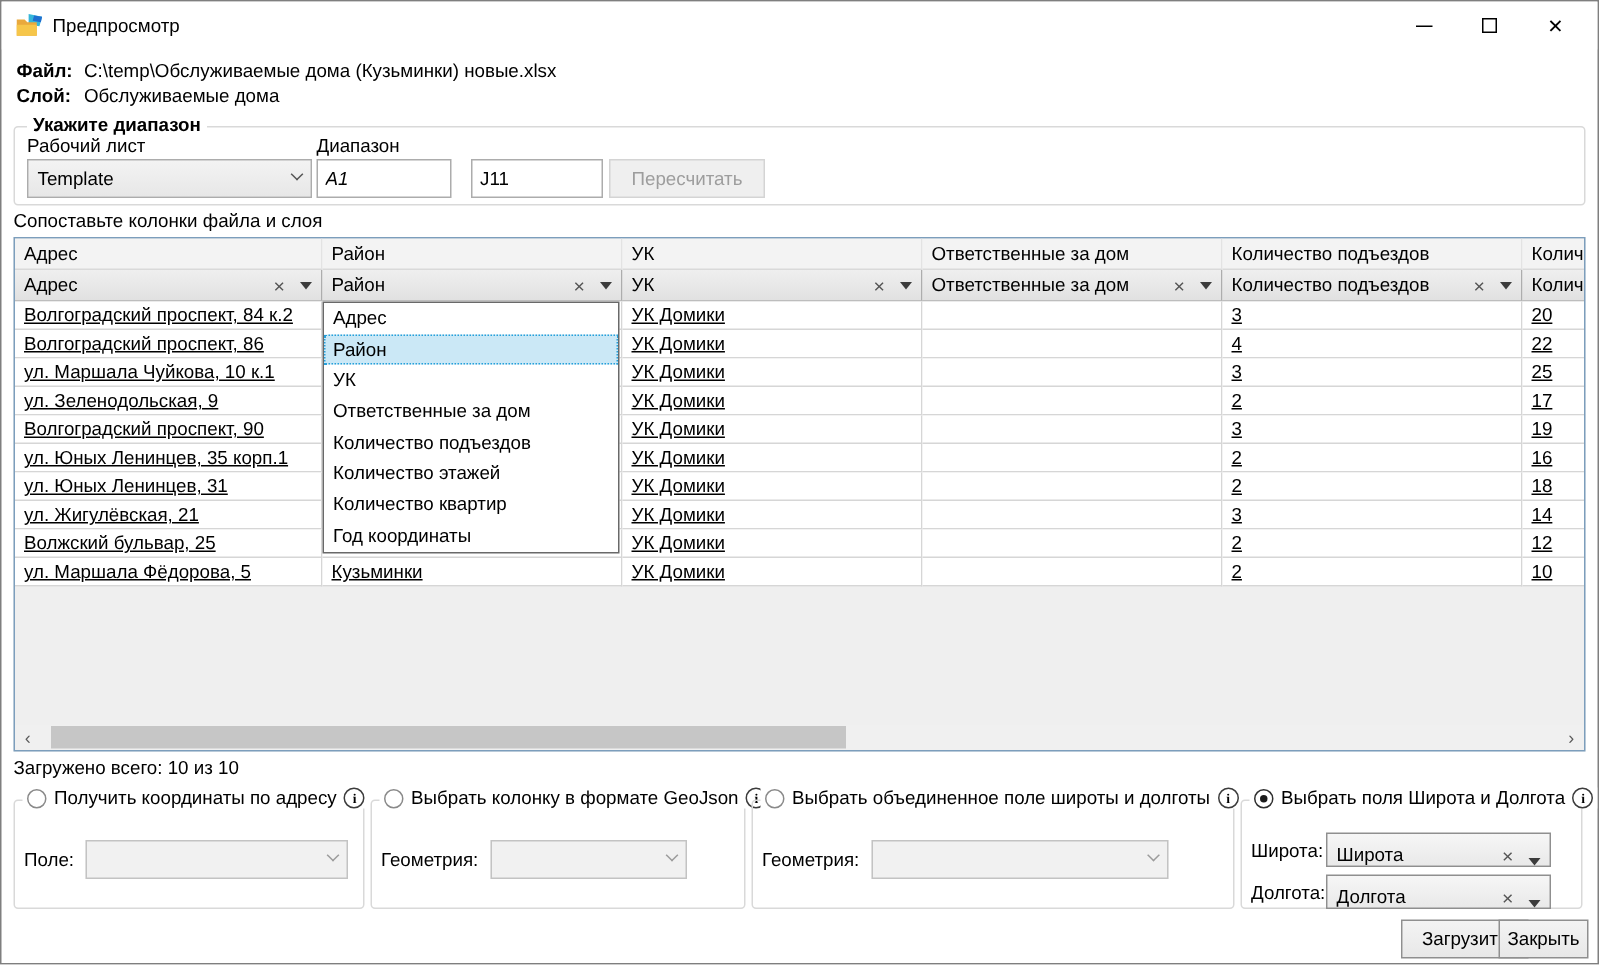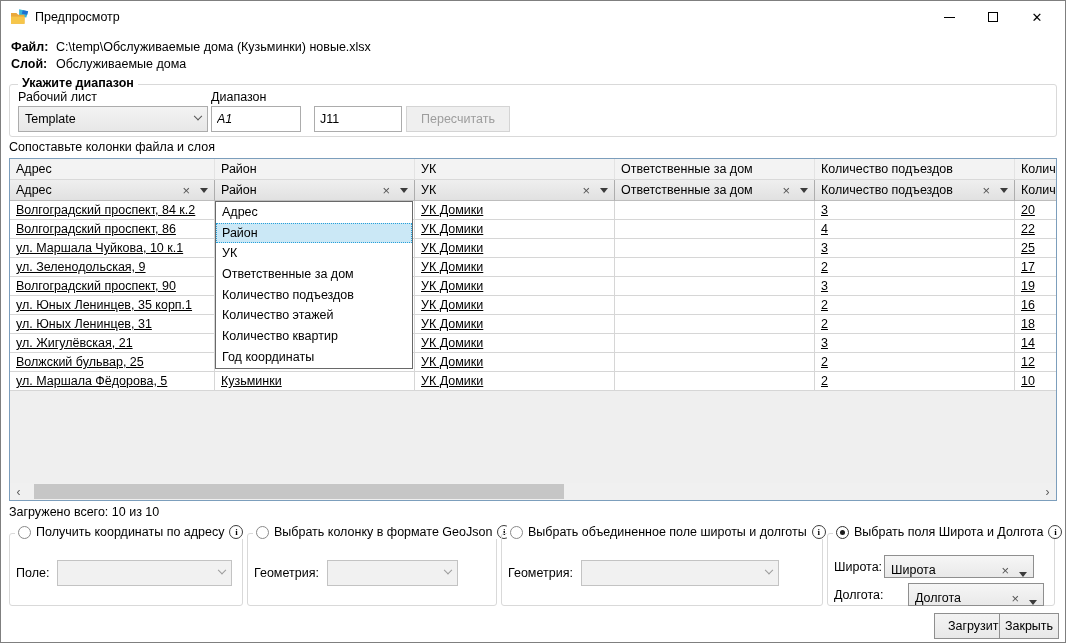--- a/index.html
+++ b/index.html
@@ -67,21 +67,21 @@
   .geo-group { position:relative; border:1px solid #d9d9d9; border-radius:3px; height:73px; flex:none; }
   .geo-legend { position:absolute; top:-9px; left:5px; background:#fff; padding:0 3px; display:flex; align-items:center; gap:5px; white-space:nowrap; }
   .radio { width:13px; height:13px; border:1px solid #8a8a8a; border-radius:50%; background:#fff; flex:none; position:relative; }
   .radio.on { border-color:#2f2f2f; }
   .radio.on::after { content:""; position:absolute; left:3px; top:3px; width:5px; height:5px; border-radius:50%; background:#1b1b1b; }
   .info { width:14px; height:14px; border:1px solid #3c3c3c; border-radius:50%; display:flex; align-items:center; justify-content:center; font-size:9px; font-weight:bold; font-family:"Liberation Serif", serif; flex:none; }
   .g-row { position:absolute; left:6px; right:10px; top:26px; display:flex; align-items:center; }
   .g-row .combo { height:26px; }
   .g-lbl { margin-right:8px; flex:none; }
   .g1-combo { width:181px; } .g2-combo { width:131px; } .g3-combo { width:198px; }
-  .g4-row1 { top:21px; } .g4-row2 { top:49px;gap:24px; }
+  .g4-row1 { top:21px; } .g4-row2 { top:49px; }
   .g4-lbl { width:50px; flex:none; }
   .combo-x { display:flex; align-items:flex-end; width:150px; height:23px; padding:0 6px; border:1px solid #8f8f8f; background:linear-gradient(#f6f6f6,#e9e9e9); }
 
   .load-btn { position:absolute; left:933px; top:612px; width:85px; height:26px; }
   .close-btn { position:absolute; left:998px; top:612px; width:60px; height:26px; }
 </style>
 </head>
 <body>
 
 <div class="window">

